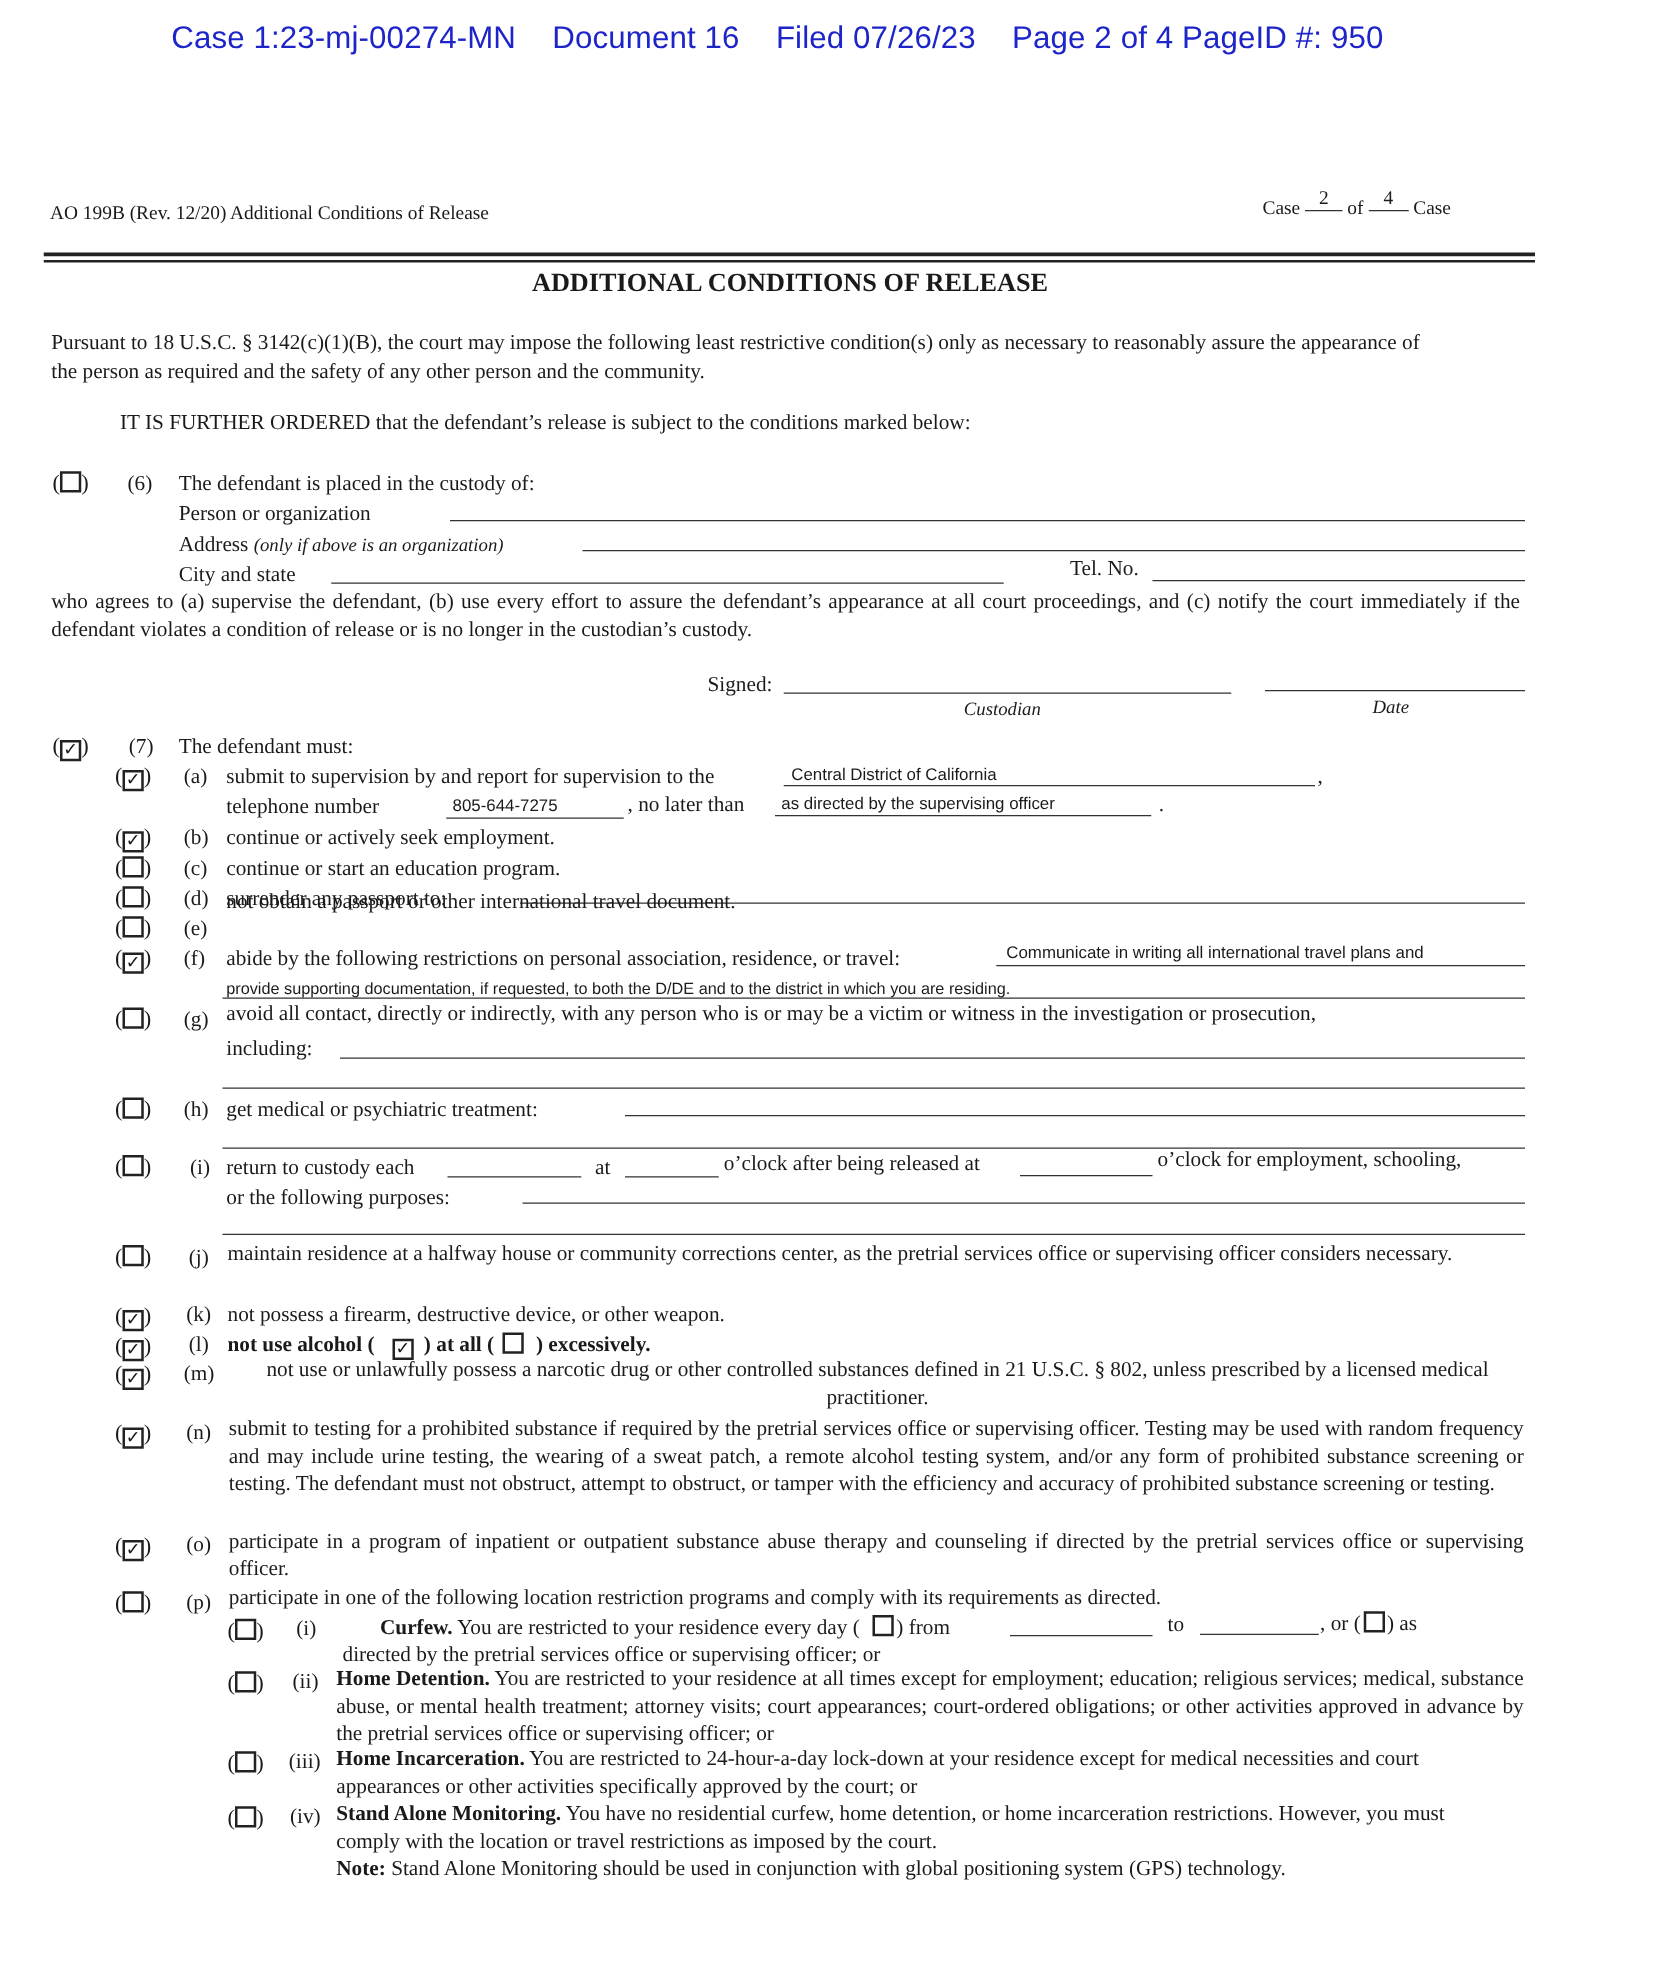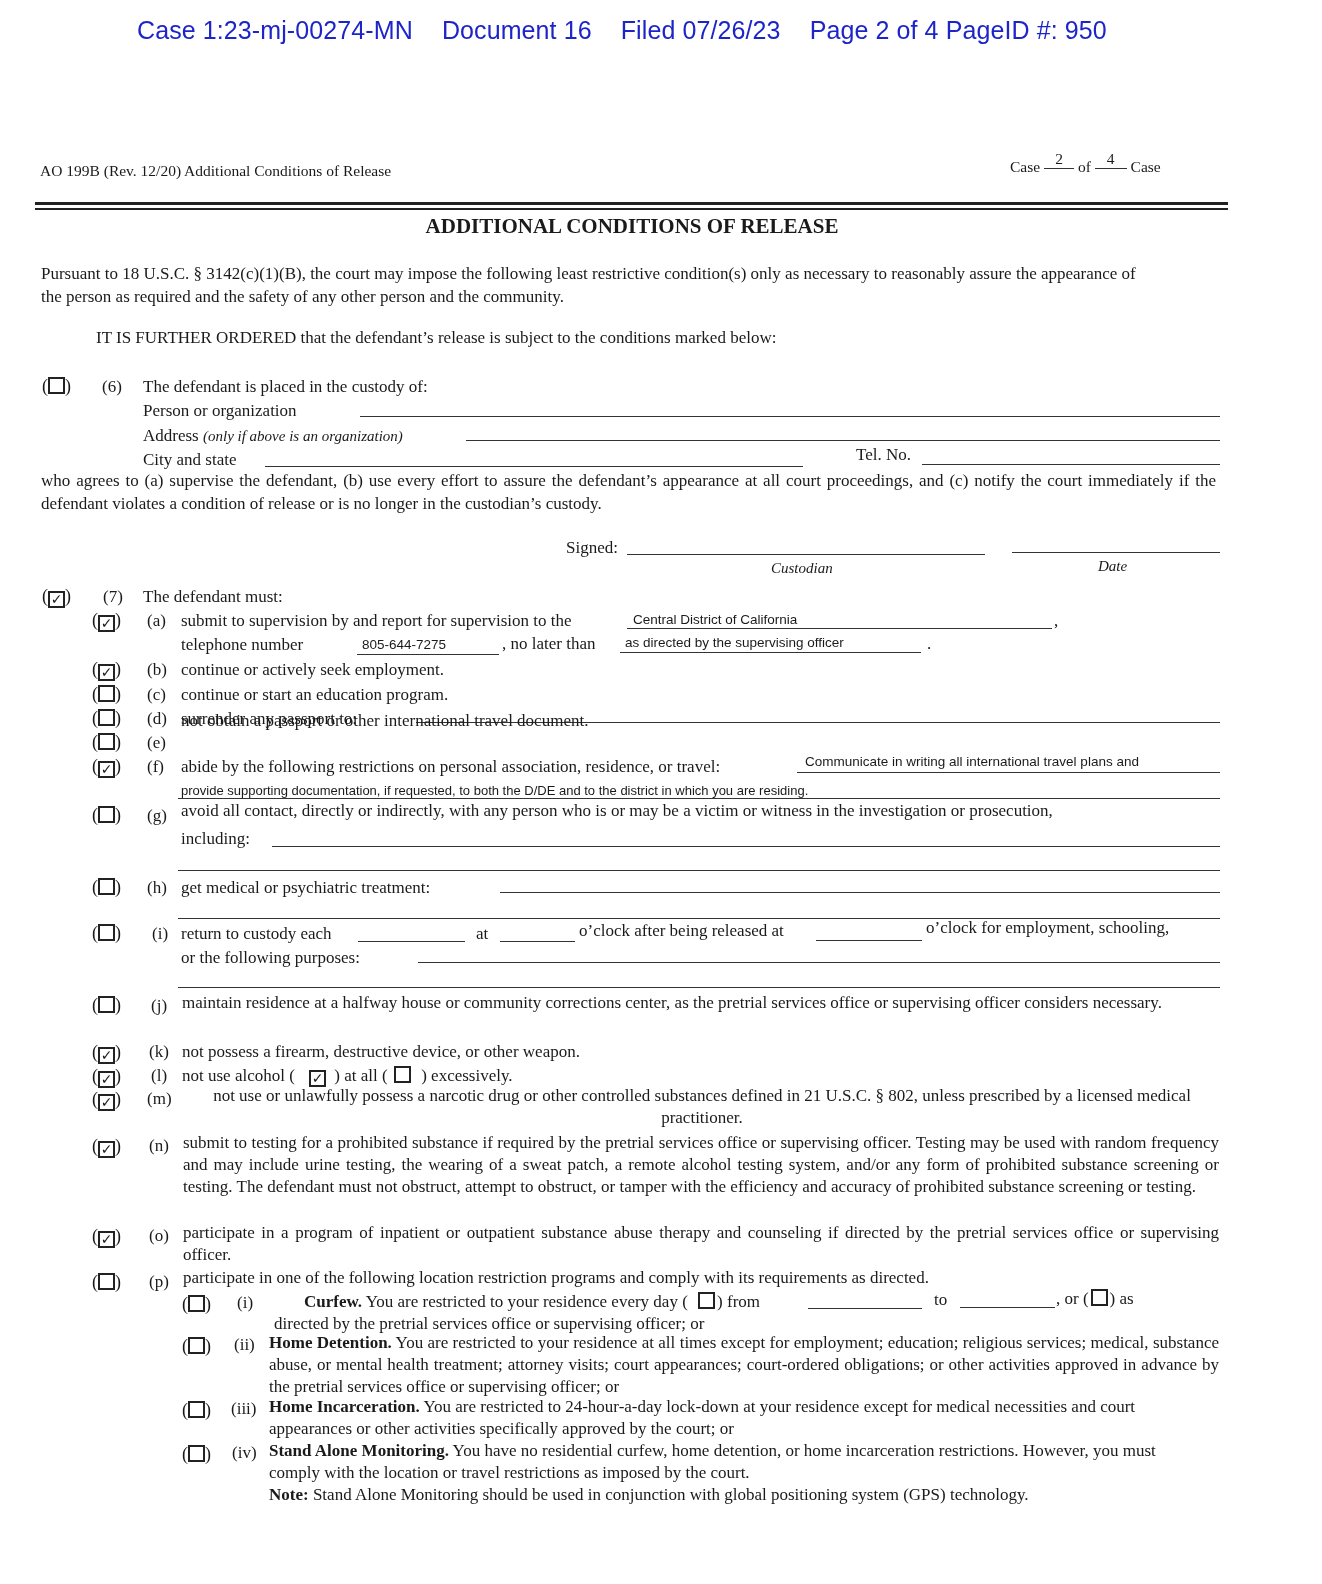--- a/index.html
+++ b/index.html
@@ -137,21 +137,21 @@
 <div class="abs cbwrap" style="left:92px; top:995px;">(<span class="cb"></span>)</div>
 <div class="abs" style="left:151px; top:996px;">(j)</div>
 <div class="para" style="left:182px; top:992px; width:1020px;">maintain residence at a halfway house or community corrections center, as the pretrial services office or supervising officer considers necessary.</div>
 
 <div class="abs cbwrap" style="left:92px; top:1042px;">(<span class="cb">✓</span>)</div>
 <div class="abs" style="left:149px; top:1042px;">(k)</div>
 <div class="abs" style="left:182px; top:1042px;">not possess a firearm, destructive device, or other weapon.</div>
 
 <div class="abs cbwrap" style="left:92px; top:1066px;">(<span class="cb">✓</span>)</div>
 <div class="abs" style="left:151px; top:1066px;">(l)</div>
-<div class="abs" style="left:182px; top:1066px;">
+<div class="abs" style="left:182px; top:1066px;font-weight:bold;">
   <span>not use alcohol (</span>
   <span class="cb" style="margin:0 4px 0 10px;">✓</span>
   <span>) at all (</span>
   <span class="cb" style="margin:0 6px 0 2px;"></span>
   <span>) excessively.</span>
 </div>
 
 <div class="abs cbwrap" style="left:92px; top:1089px;">(<span class="cb">✓</span>)</div>
 <div class="abs" style="left:147px; top:1089px;">(m)</div>
 <div class="para" style="left:182px; top:1085px; width:1040px;text-align:center;">not use or unlawfully possess a narcotic drug or other controlled substances defined in 21 U.S.C. § 802, unless prescribed by a licensed medical practitioner.</div>

